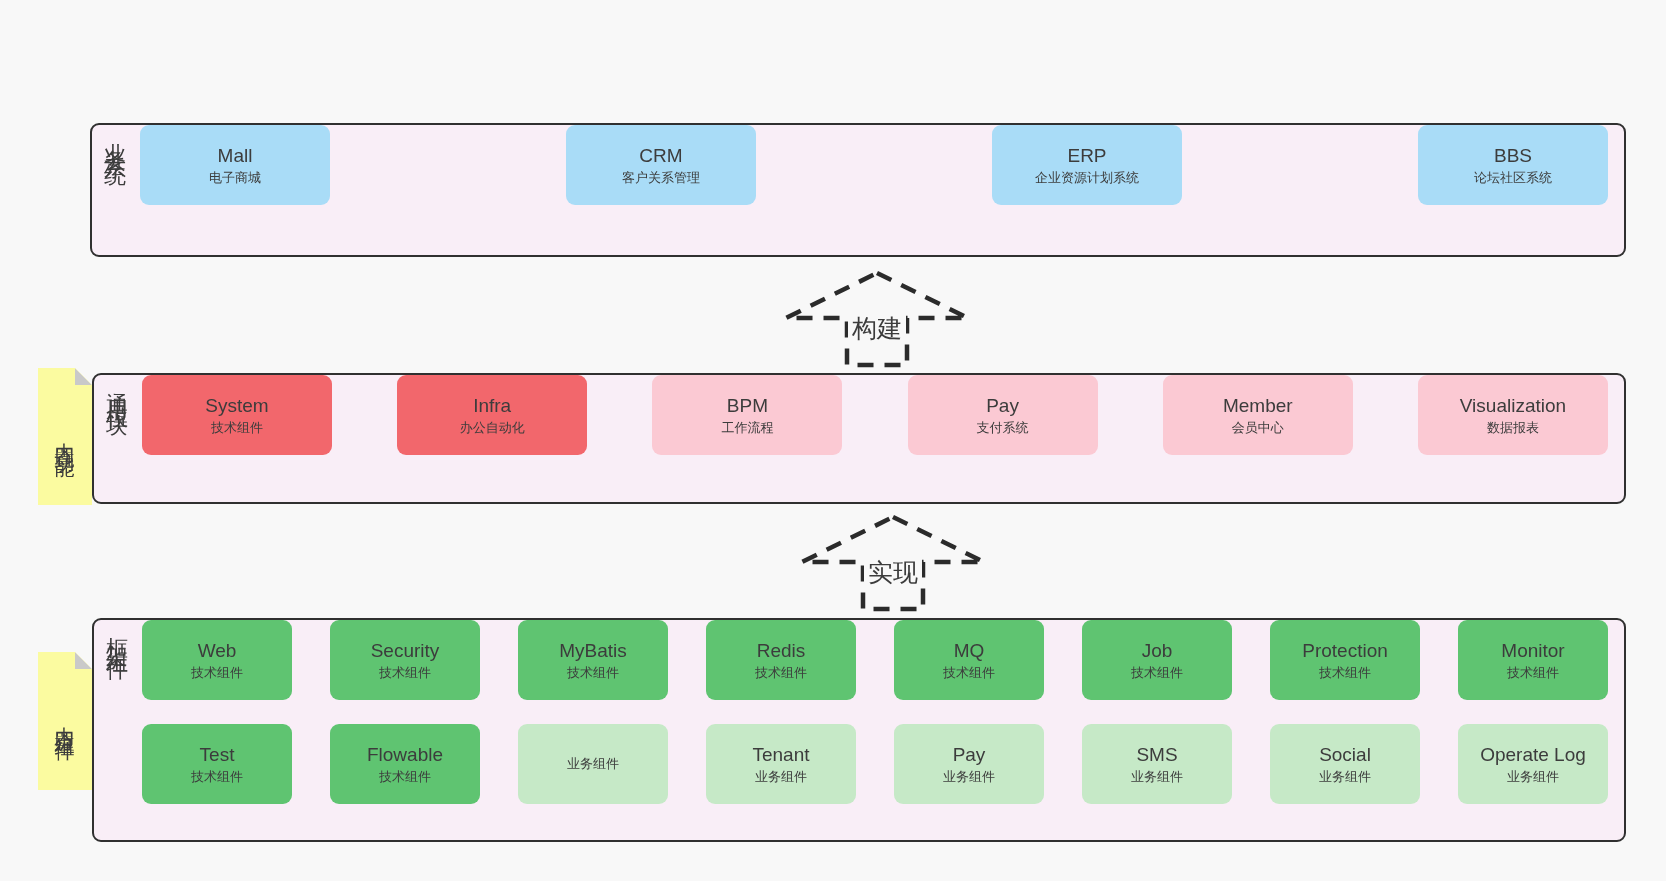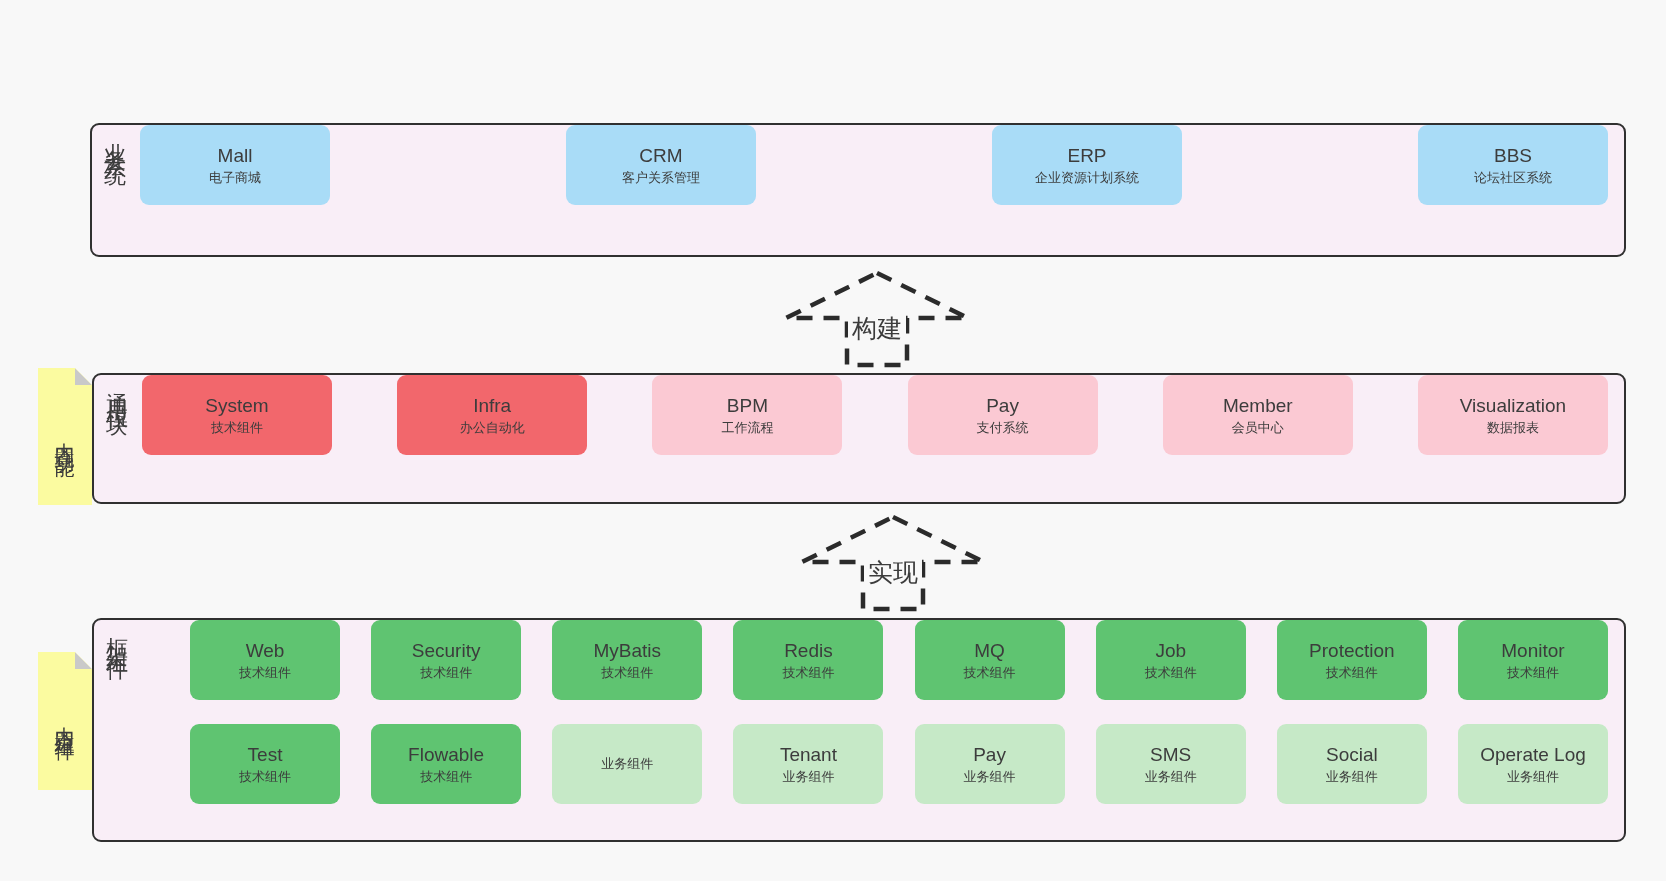--- a/index.html
+++ b/index.html
@@ -152,21 +152,21 @@
       <path d="M95,5 L186,50 L125,50 L125,97 L65,97 L65,50 L4,50 Z" fill="none" stroke="#2b2b2b" stroke-width="4.5" stroke-dasharray="16 11"></path>
     </svg>
     <span class="arrow-label">实现</span>
   </div>
 
   <div class="sticky" style="left:38px;top:652px;height:138px;">
     <span class="sticky-fold"></span>
     <span class="sticky-text">内置组件</span>
   </div>
 
-  <section class="band band-3" style="left:92px;top:618px;width:1534px;height:224px;gap:48px;">
+  <section class="band band-3" style="left:92px;top:618px;width:1534px;height:224px;">
     <div class="band-label">框架组件</div>
     <div class="band-grid">
       <div class="band-items">
         <div class="box v-green">
           <div class="t">Web</div>
           <div class="s">技术组件</div>
         </div>
         <div class="box v-green">
           <div class="t">Security</div>
           <div class="s">技术组件</div>

